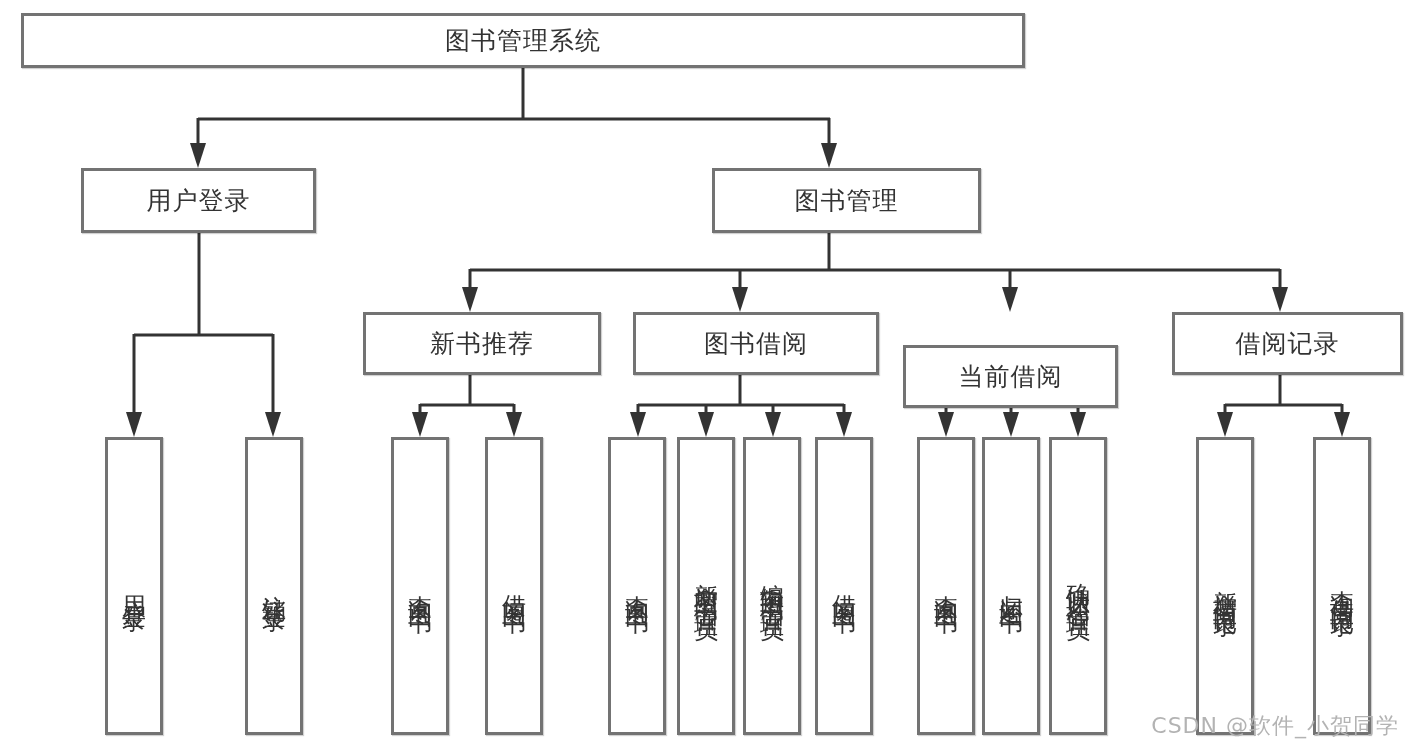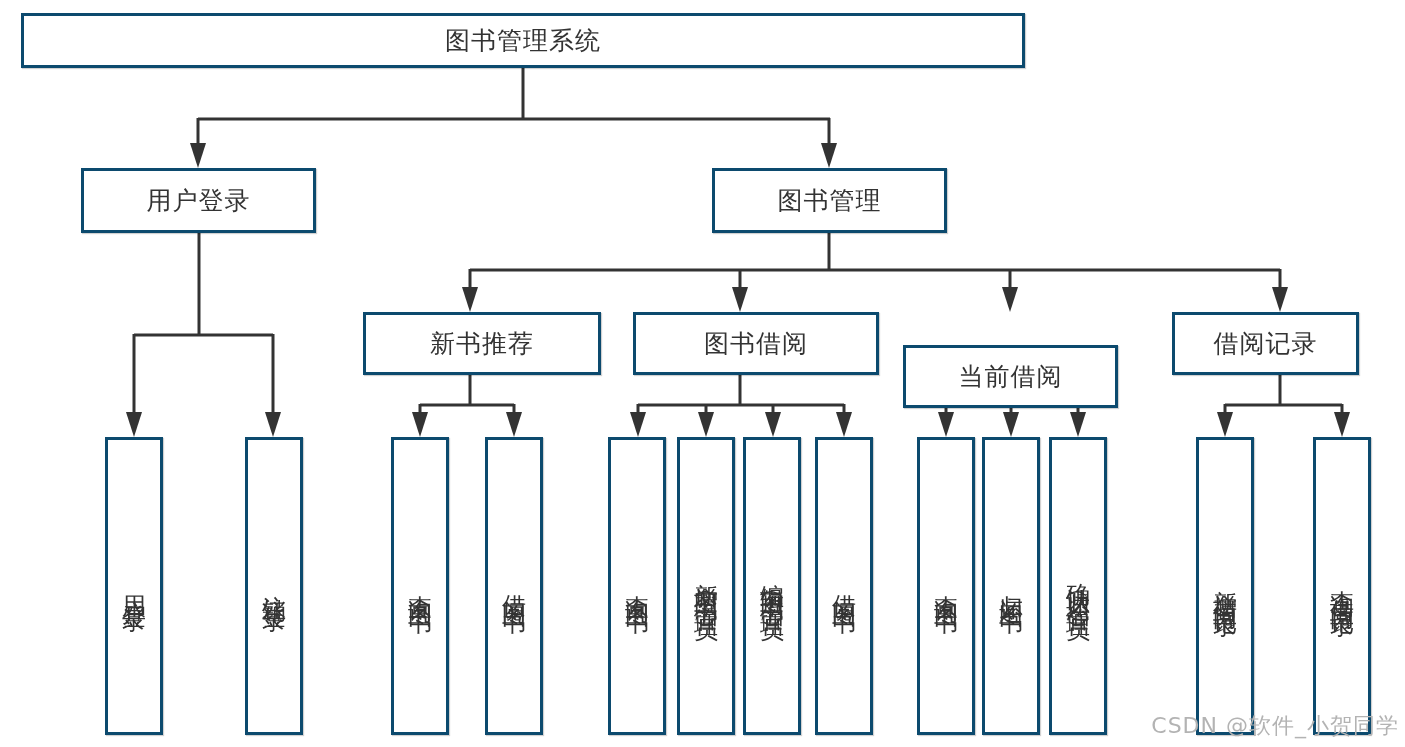--- a/index.html
+++ b/index.html
@@ -17,42 +17,42 @@
   }
   #wires {
     position: absolute;
     left: 0; top: 0;
     width: 1405px; height: 747px;
     z-index: 1;
   }
   .node {
     position: absolute;
     box-sizing: border-box;
-    border: 3px solid #0c4a6e;
+    border: 3px solid #737373;
     background: #ffffff;
     display: flex;
     align-items: center;
     justify-content: center;
     color: #333333;
     z-index: 2;
     box-shadow: 1px 1px 1px rgba(0,0,0,0.18);
   }
   .hnode {
     font-size: 25px;
     letter-spacing: 1px;
     white-space: nowrap;
   }
   .root-node   { left: 21px;  top: 13px;  width: 1004px; height: 55px; }
   .l2-a        { left: 81px;  top: 168px; width: 235px;  height: 65px; }
-  .l2-b        { left: 712px; top: 168px; width: 235px;  height: 65px; }
+  .l2-b        { left: 712px; top: 168px; width: 269px;  height: 65px; }
   .l3          { top: 312px;  height: 63px; }
   .l3-a { left: 363px;  width: 238px; }
   .l3-b { left: 633px;  width: 246px; }
   .l3-c { left: 903px;  width: 215px; margin-top: 33px; }
-  .l3-d { left: 1172px; width: 187px; }
+  .l3-d { left: 1172px; width: 231px; }
   .leaf {
     top: 437px;
     width: 58px;
     height: 298px;
   }
   .leaf .vtext {
     writing-mode: vertical-rl;
     text-orientation: mixed;
     font-size: 24px;
     line-height: 1;

